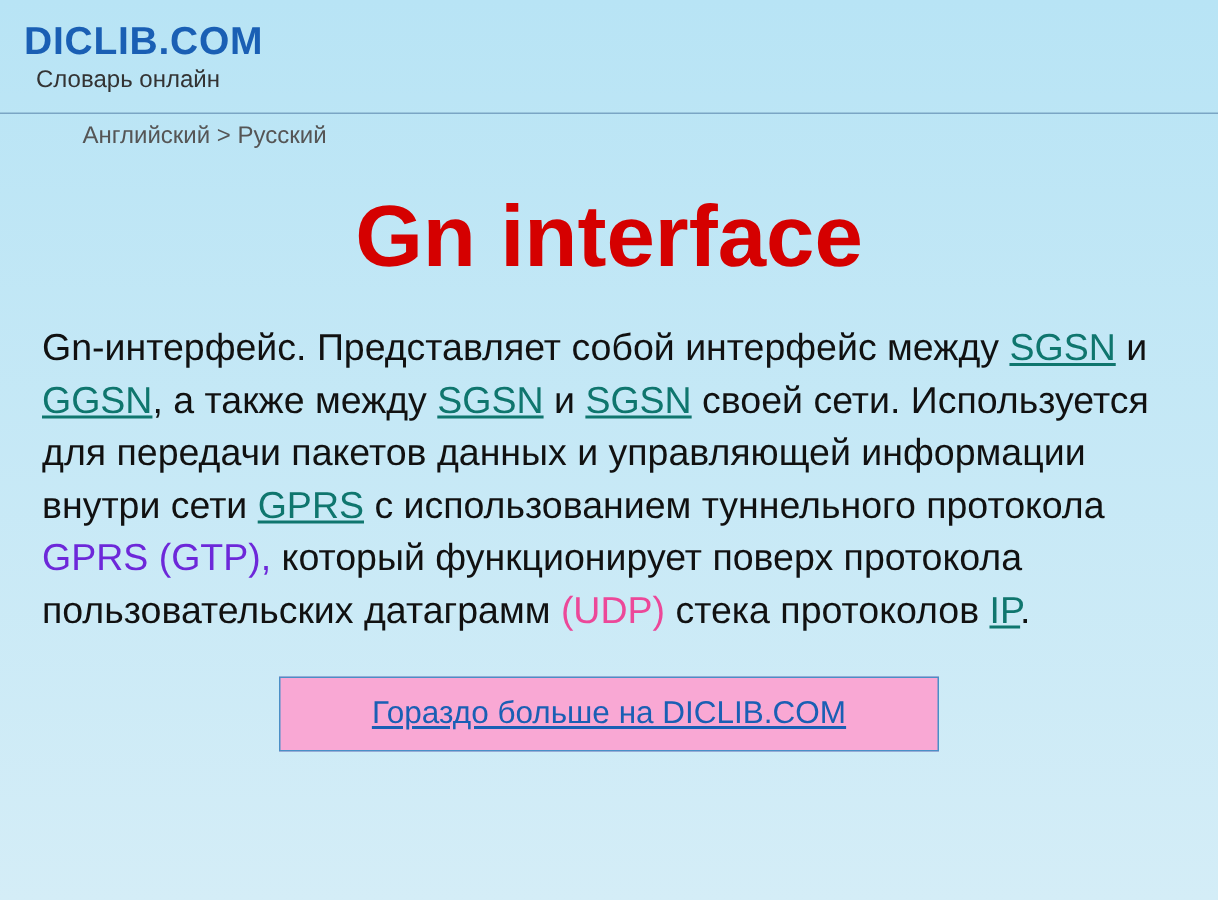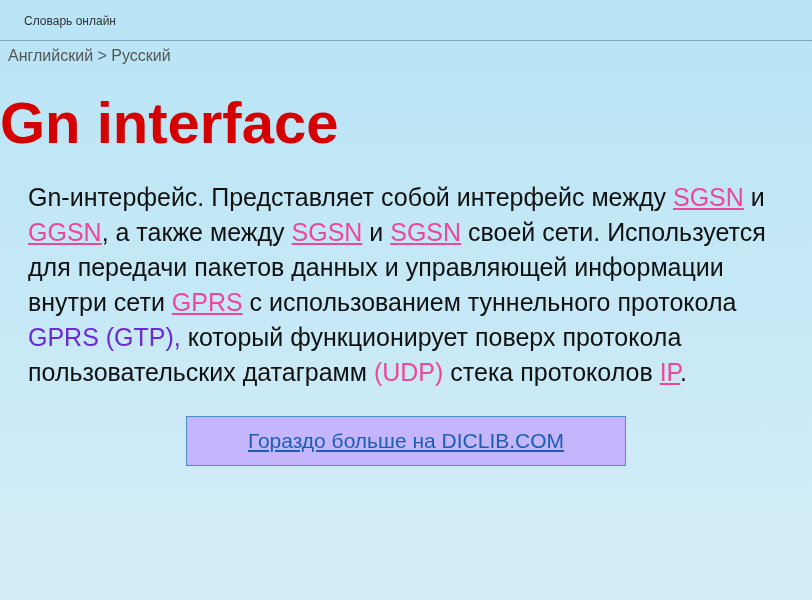--- a/index.html
+++ b/index.html
@@ -18,75 +18,78 @@
       padding: 12px 16px 6px 16px;
     }
     .logo {
       color: #1a5fb4;
       font-size: 26px;
       font-weight: bold;
       letter-spacing: 0.5px;
     }
     .tagline {
       color: #333;
-      font-size: 12px;
+      font-size: 16px;
       margin-top: 2px;
       margin-left: 8px;
     }
     .divider {
       border: none;
       border-top: 1px solid #7aa5c4;
       margin: 6px 0 0 0;
     }
     .breadcrumb {
       padding: 6px 8px;
       font-size: 16px;
       color: #555;
+      margin-left: 47px;
     }
     .title {
+      text-align: center;
       color: #d50000;
       font-size: 58px;
       font-weight: bold;
       margin: 18px 0 24px 0;
     }
     .content {
       padding: 0 28px;
       font-size: 25px;
       line-height: 1.4;
       color: #111;
     }
     .content a {
-      color: #ec4899;
+      color: #0f766e;
       text-decoration: underline;
     }
     .gprs-gtp {
       color: #6d28d9;
       font-weight: normal;
     }
     .udp {
       color: #ec4899;
       font-weight: normal;
     }
     .cta-container {
       text-align: center;
       margin-top: 26px;
     }
     .cta {
       display: inline-block;
-      background: #c4b5fd;
+      background: #f9a8d4;
       border: 1px solid #4a8fc7;
       padding: 12px 61px;
       color: #1a5fb4;
       font-size: 21px;
     }
   </style>
 </head>
 <body>
 
 <div class="header">
+  <div class="logo">DICLIB.COM</div>
   <div class="tagline">Словарь онлайн</div>
 </div>
 
 <hr class="divider">
 
 <div class="breadcrumb">
   <span>Английский</span>
   <span>&gt;</span>
   <span>Русский</span>
 </div>

